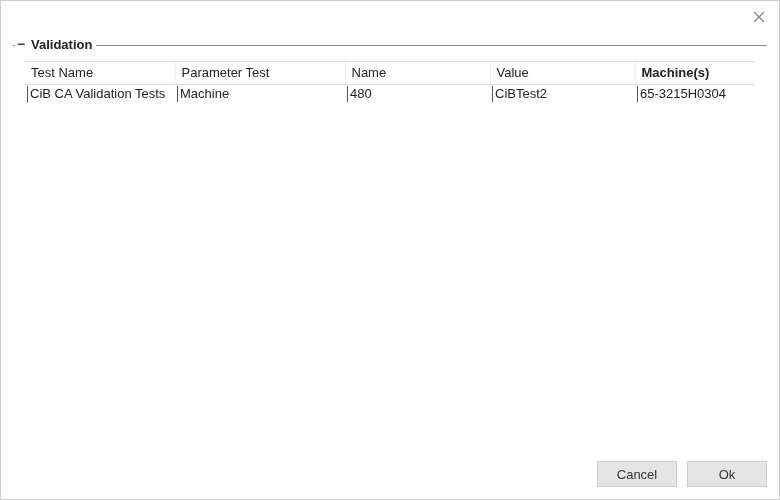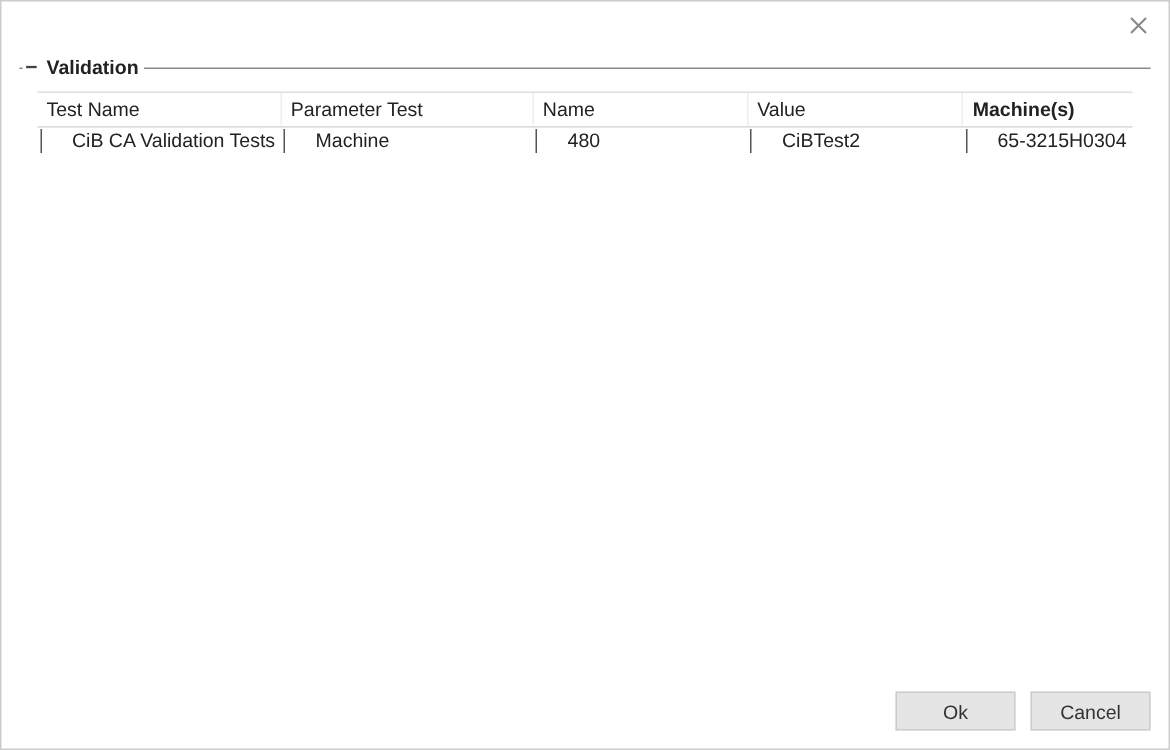--- a/index.html
+++ b/index.html
@@ -95,21 +95,21 @@
     }
     th:first-child { border-left: none; }
     td {
       padding: 1px 4px 1px 2px;
       color: #222;
       height: 20px;
       vertical-align: middle;
     }
     .cell-inner {
       border-left: 1px solid #555;
-      padding-left: 20px;
+      padding-left: 2px;
       height: 16px;
       line-height: 16px;
       white-space: nowrap;
     }
     .button-row {
       display: flex;
       justify-content: flex-end;
       gap: 10px;
       padding: 10px 12px 12px 12px;
     }
@@ -175,16 +175,16 @@
             <td>
                 <div class="cell-inner">65-3215H0304</div>
               </td>
           </tr>
         </tbody>
       </table>
     </div>
   </div>
 
   <div class="button-row">
+    <button class="btn">Cancel</button>
     <button class="btn">Ok</button>
-    <button class="btn">Cancel</button>
   </div>
 </div>
 
 </body></html>

